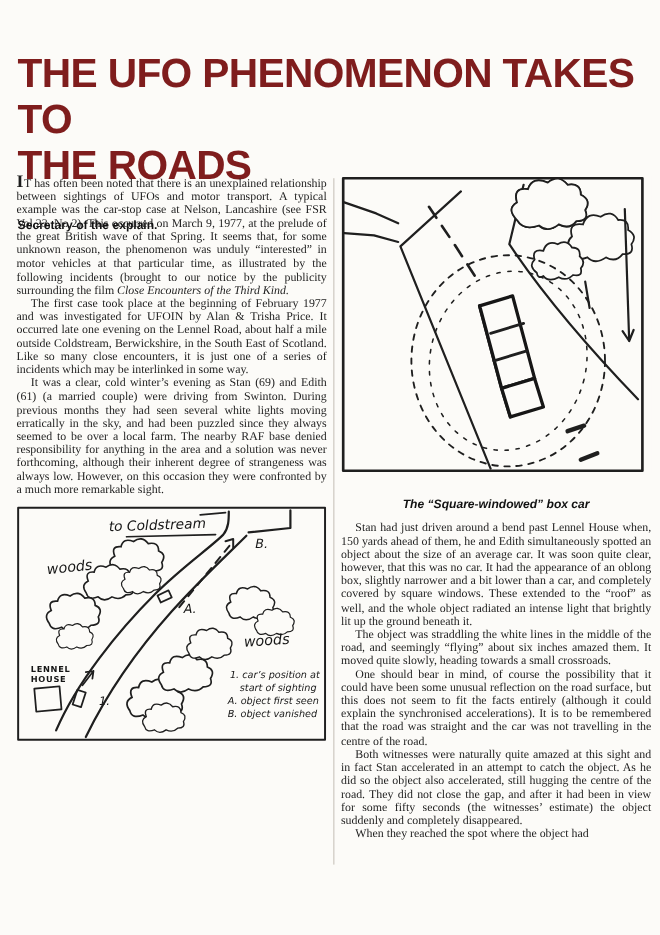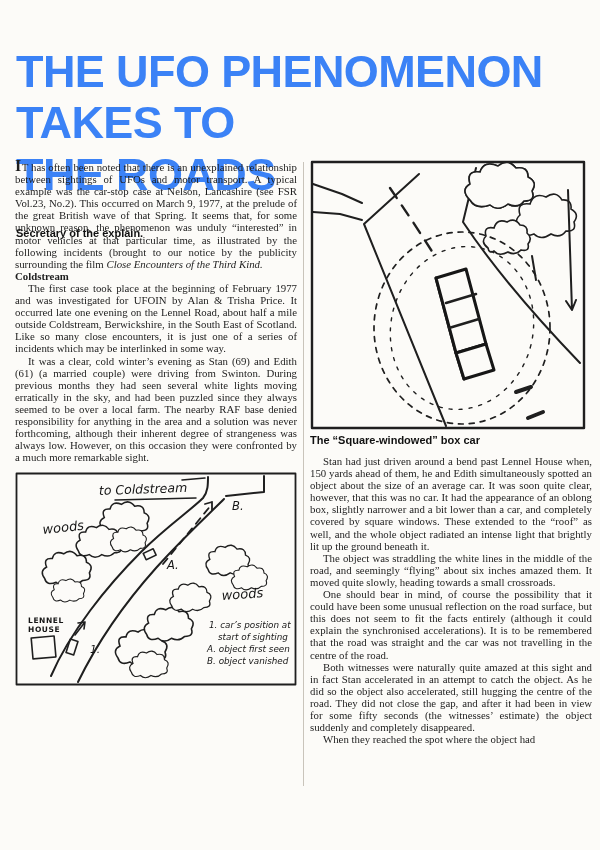--- a/index.html
+++ b/index.html
@@ -4,21 +4,21 @@
 <style>
   html,body { margin:0; padding:0; background:#e8e6e1; }
   .page {
     position:relative; width:600px; height:850px; margin:0 auto;
     background:#fcfbf8; color:#1b1b1b; overflow:hidden;
     font-family:"Liberation Serif", serif;
   }
   .masthead { position:absolute; left:16px; top:46px; width:572px; }
   .title {
     margin:0; font-family:"Liberation Sans", sans-serif; font-weight:bold;
-    font-size:45px; line-height:1.14; letter-spacing:-0.6px; color:#3b82f6;
+    font-size:37px; line-height:1.14; letter-spacing:-0.6px; color:#7f1d1d;
   }
   .byline {
     margin-top:11px; font-family:"Liberation Sans", sans-serif; font-weight:bold;
     font-size:11px; line-height:1.35; color:#111;
   }
   .colrule { position:absolute; left:303px; top:162px; height:624px; width:1px; background:#c9c4bb; }
   .cols { position:absolute; left:15px; top:160px; width:577px; display:flex; gap:13px; }
   .col { width:282px; }
   .col p {
     margin:0; text-align:justify; font-size:10.8px; line-height:12.1px;
@@ -28,22 +28,22 @@
   .initcap { font-size:16px; font-weight:bold; letter-spacing:0.5px; }
   .sect {
     text-align:center; font-weight:bold; font-size:12px; margin:7px 0 5px;
     text-indent:0 !important;
   }
   .names { font-weight:normal; }
   .filmtitle { font-style:italic; }
   .figure { background:#fcfbf8; }
   .fig-map { margin-top:9px; }
   .fig-caption {
-    text-align:left; font-family:"Liberation Sans", sans-serif; font-weight:bold;
-    font-size:11px; margin:4px 0 9px; color:#111;
+    text-align:center; font-family:"Liberation Sans", sans-serif; font-weight:bold;
+    font-size:11px; margin:23px 0 9px; color:#111;font-style:italic;
   }
   svg { display:block; }
   svg .ln { fill:none; stroke:#1f1f1f; stroke-linecap:round; stroke-linejoin:round; }
   svg .cloud { fill:#fcfbf8; stroke:#1f1f1f; stroke-width:1.6; }
   svg .hw { font-family:"DejaVu Sans", sans-serif; font-style:italic; fill:#161616; }
   svg .hw-caps { font-family:"DejaVu Sans", sans-serif; font-weight:bold; font-size:7.5px; letter-spacing:0.6px; fill:#161616; }
   svg .boxface { fill:#fcfbf8; stroke:#161616; stroke-width:3; stroke-linejoin:round; }
 </style>
 </head>
 <body>
@@ -59,21 +59,20 @@
     </div>
   </div>
 
   <div class="colrule"></div>
 
   <div class="cols">
 
     <div class="col">
       <p class="lede"><span class="initcap">I</span><span>T has often been noted that there is an unexplained relationship between sightings of UFOs and motor transport. A typical example was the car-stop case at Nelson, Lancashire (see FSR Vol.23, No.2). This occurred on March 9, 1977, at the prelude of the great British wave of that Spring. It seems that, for some unknown reason, the phenomenon was unduly “interested” in motor vehicles at that particular time, as illustrated by the following incidents (brought to our notice by the publicity surrounding the film </span><span class="filmtitle">Close Encounters of the Third Kind.</span></p>
 
-      <p class="sect">Coldstream</p>
 
       <p><span>The first case took place at the beginning of February 1977 and was investigated for UFOIN by </span><span class="names">Alan &amp; Trisha Price</span><span>. It occurred late one evening on the Lennel Road, about half a mile outside Coldstream, Berwickshire, in the South East of Scotland. Like so many close encounters, it is just one of a series of incidents which may be interlinked in some way.</span></p>
 
       <p>It was a clear, cold winter’s evening as Stan (69) and Edith (61) (a married couple) were driving from Swinton.  During previous months they had seen several white lights moving erratically in the sky, and had been puzzled since they always seemed to be over a local farm. The nearby RAF base denied responsibility for anything in the area and a solution was never forthcoming, although their inherent degree of strangeness was always low. However, on this occasion they were confronted by a much more remarkable sight.</p>
 
       <div class="figure fig-map">
         <svg width="282" height="214" viewBox="0 0 282 214">
           <defs>
             <pattern id="hatch" width="4" height="4" patternTransform="rotate(45)" patternUnits="userSpaceOnUse">
               <line x1="0" y1="0" x2="0" y2="4" stroke="#1f1f1f" stroke-width="1.1"></line>

